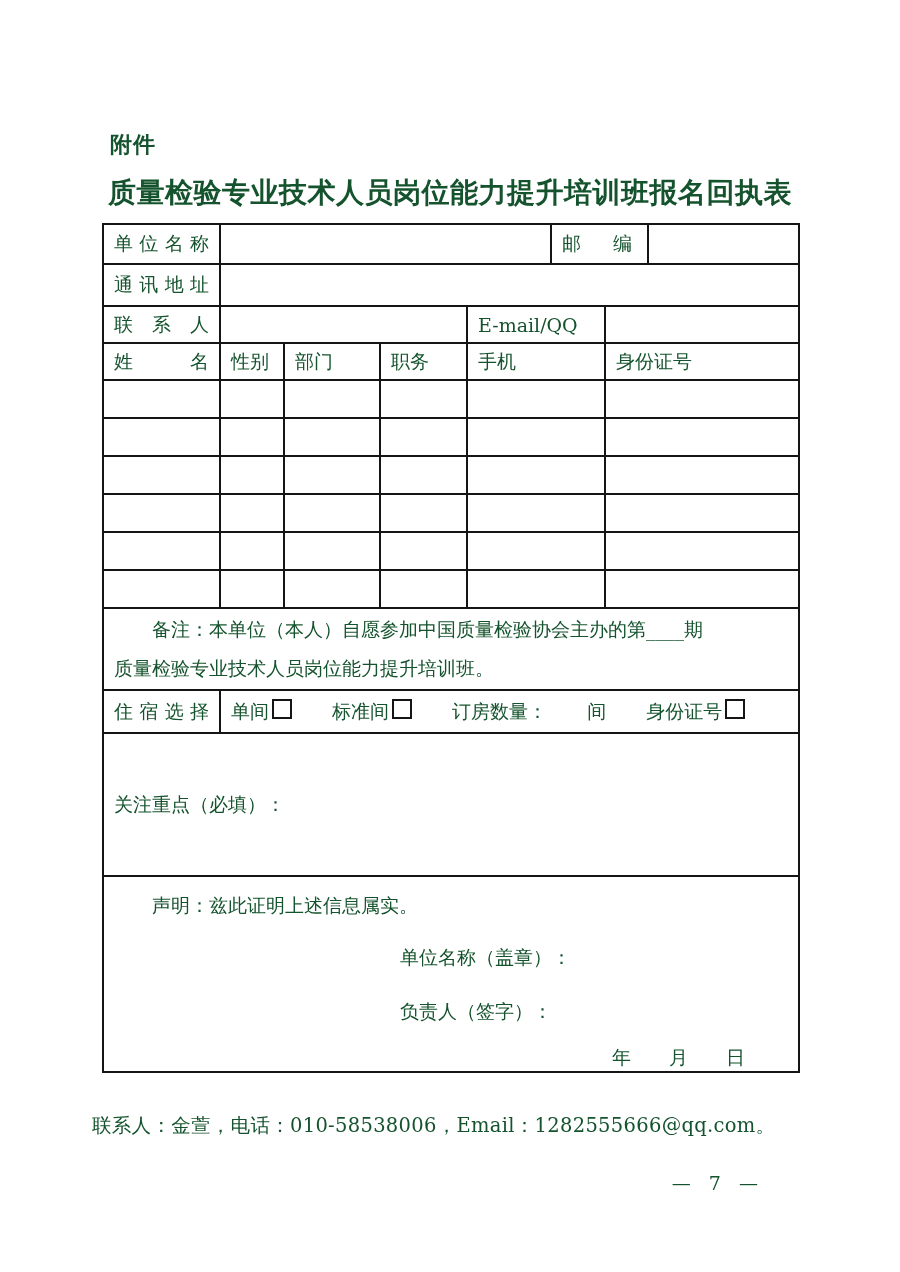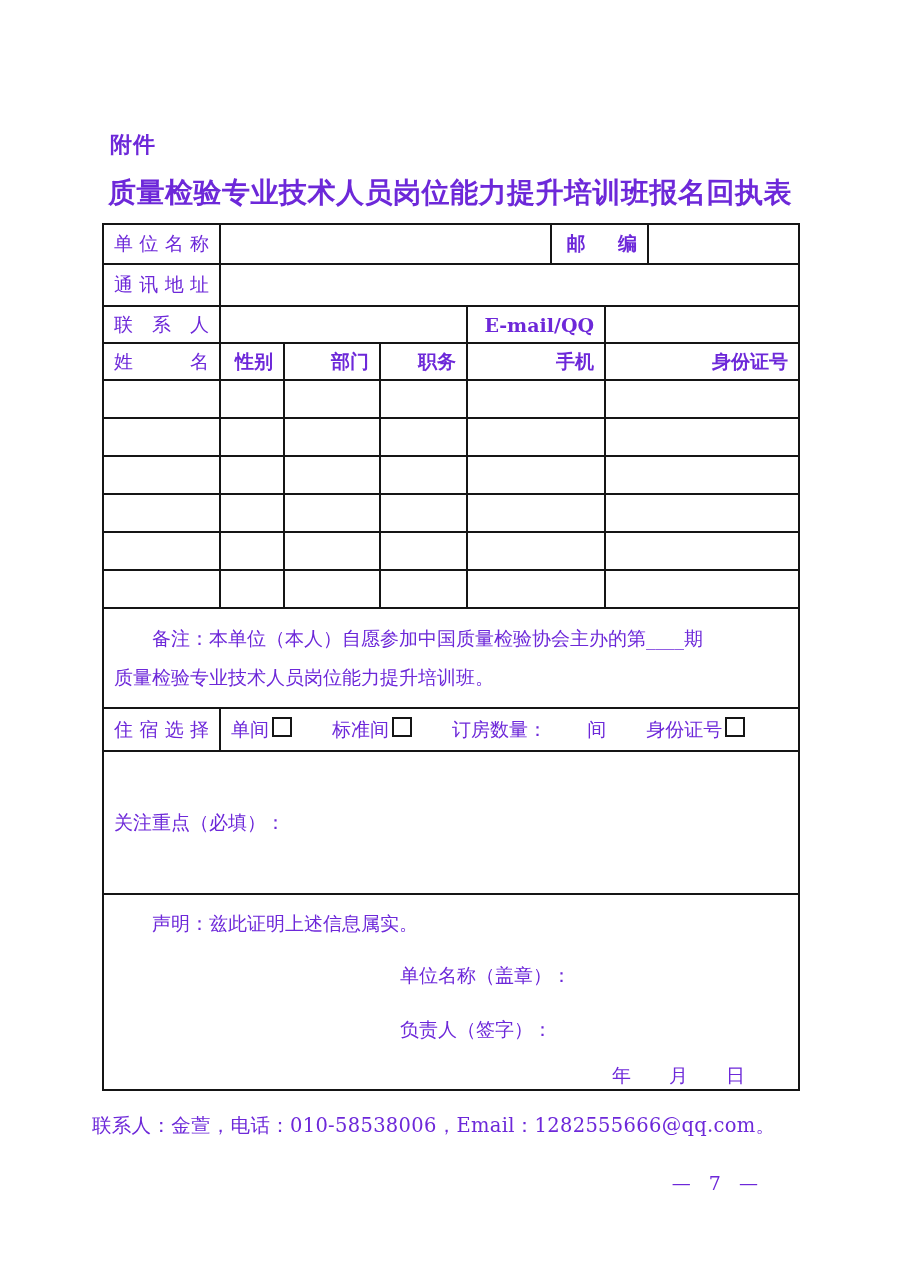--- a/index.html
+++ b/index.html
@@ -1,21 +1,21 @@
 <!DOCTYPE html>
 <html><head>
 <meta charset="utf-8">
 <style>
   html,body{margin:0;padding:0;background:#e9e9e9;}
   .page{
     position:relative;
     width:900px;height:1272px;
     margin:0 auto;
     background:#ffffff;
-    color:#6d28d9;
+    color:#14532d;
     font-family:"DejaVu Serif","Liberation Serif",serif;
     overflow:hidden;
   }
   .attachment{
     position:absolute;left:110px;top:130px;
     font-family:"DejaVu Sans","Liberation Sans",sans-serif;
     font-weight:bold;font-size:22px;letter-spacing:1px;
   }
   .title{
     position:absolute;left:0;top:174px;width:900px;
@@ -29,24 +29,24 @@
     font-size:19px;
   }
   table.form td{
     border:2px solid #151515;
     padding:0 10px;
     vertical-align:middle;
     overflow:hidden;
   }
   tr.r1{height:40px;} tr.r2{height:42px;} tr.r3{height:37px;padding-left:40px;}
   tr.r4{height:38px;} tr.r5{height:37px;} tr.er{height:38px;}
-  tr.remarks-row{height:100px;} tr.acc-row{height:43px;}
+  tr.remarks-row{height:82px;} tr.acc-row{height:43px;}
   tr.focus-row{height:143px;} tr.decl-row{height:185px;}
   td.just{text-align:justify;text-align-last:justify;}
-  td.ctr{text-align:right;font-weight:bold;}
+  td.ctr{text-align:left;}
   .sp{word-spacing:26px;}
   td.remarks-cell{
     padding:2px 12px;line-height:39px;
     white-space:pre-line;text-indent:2em;
   }
   td.acc-cell{padding-left:13px;}
   .acc-item{margin-right:34px;white-space:nowrap;}
   .cb{
     display:inline-block;width:16px;height:16px;
     border:2px solid #151515;vertical-align:-1px;margin-left:3px;

